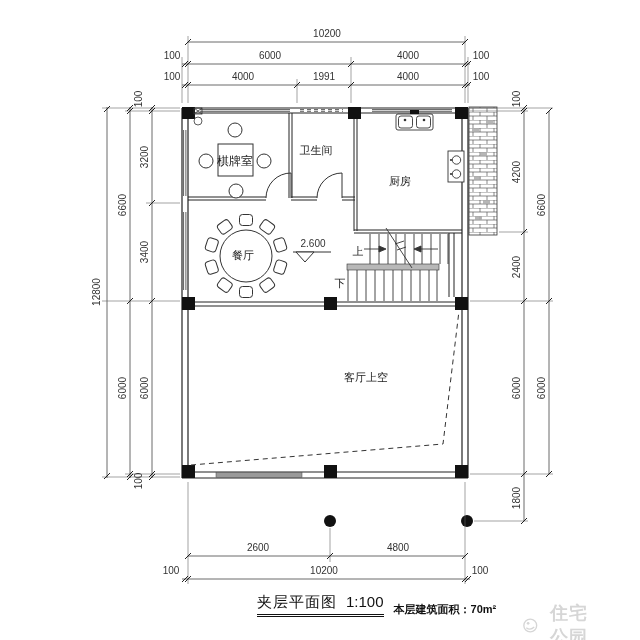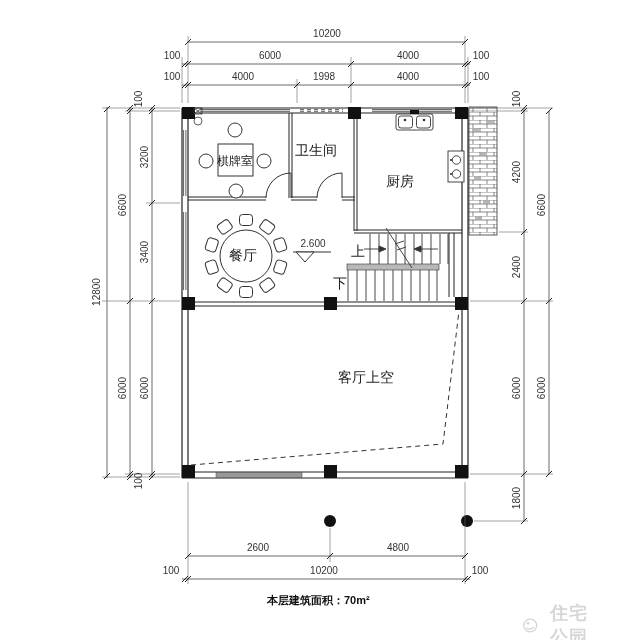--- a/index.html
+++ b/index.html
@@ -2,21 +2,21 @@
 <html><head>
 <meta charset="utf-8">
 <style>
   html,body{margin:0;padding:0;background:#fff;}
   #canvas{position:relative;width:588px;height:640px;background:#fff;overflow:hidden;
           font-family:"Liberation Sans",sans-serif;color:#2a2a2a;text-decoration:underline;}
   #plan-svg{position:absolute;left:0;top:0;}
   .t{position:absolute;font-size:10px;color:#333;white-space:nowrap;
      transform:translate(-50%,-50%);letter-spacing:0px;line-height:1;}
   .t.v{transform:translate(-50%,-50%) rotate(-90deg);}
-  .room{font-size:14px;color:#222;}
+  .room{font-size:11px;color:#222;}
   .fs8{font-size:12px;text-align:center;}
   .fs10{font-size:10px;}
   #title-block{position:absolute;left:257px;top:593px;display:flex;align-items:flex-end;}
   #title-main{border-bottom:3px double #111;padding-bottom:2px;display:flex;align-items:baseline;}
   #title-name{font-size:15px;color:#111;letter-spacing:1px;}
   #title-scale{font-size:15px;color:#111;margin-left:9px;}
   #title-area{font-size:11px;font-weight:bold;color:#111;margin-left:10px;margin-bottom:0;}
   #watermark{position:absolute;left:522px;top:601px;display:flex;align-items:center;}
   #watermark-text{font-size:18px;font-weight:bold;color:#d6d6d6;letter-spacing:1px;margin-left:3px;text-align:right;}
 </style>
@@ -173,21 +173,21 @@
   </g>
 </svg>
 
 <span class="t" style="left:327px;top:34px">10200</span>
 <span class="t" style="left:172px;top:56px">100</span>
 <span class="t" style="left:270px;top:56px">6000</span>
 <span class="t" style="left:408px;top:56px">4000</span>
 <span class="t" style="left:481px;top:56px">100</span>
 <span class="t" style="left:172px;top:77px">100</span>
 <span class="t" style="left:243px;top:77px">4000</span>
-<span class="t" style="left:324px;top:77px">1998</span>
+<span class="t" style="left:324px;top:77px">1991</span>
 <span class="t" style="left:408px;top:77px">4000</span>
 <span class="t" style="left:481px;top:77px">100</span>
 
 <span class="t v" style="left:97px;top:292px">12800</span>
 <span class="t v" style="left:123px;top:205px">6600</span>
 <span class="t v" style="left:123px;top:388px">6000</span>
 <span class="t v" style="left:145px;top:157px">3200</span>
 <span class="t v" style="left:145px;top:252px">3400</span>
 <span class="t v" style="left:145px;top:388px">6000</span>
 <span class="t v" style="left:139px;top:99px">100</span>
@@ -210,20 +210,24 @@
 <span class="t room fs8" style="left:235px;top:161px">棋牌室</span>
 <span class="t room" style="left:316px;top:150px">卫生间</span>
 <span class="t room" style="left:400px;top:181px">厨房</span>
 <span class="t room" style="left:243px;top:255px">餐厅</span>
 <span class="t room" style="left:366px;top:377px">客厅上空</span>
 <span class="t room" style="left:358px;top:251px">上</span>
 <span class="t room" style="left:340px;top:283px">下</span>
 <span class="t fs10" style="left:313px;top:244px">2.600</span>
 
 <div id="title-block">
+  <span id="title-main">
+    <span id="title-name">夹层平面图</span>
+    <span id="title-scale">1:100</span>
+  </span>
   <span id="title-area">本层建筑面积：70m²</span>
 </div>
 
 <div id="watermark">
   <svg width="27" height="27" viewBox="0 0 27 27">
     <circle cx="13.5" cy="13.5" r="10.5" fill="none" stroke="#d6d6d6" stroke-width="2.2"></circle>
     <circle cx="10" cy="10" r="2.2" fill="#d6d6d6"></circle>
     <path d="M7,17 Q13.5,22 20,16" fill="none" stroke="#d6d6d6" stroke-width="2"></path>
   </svg>
   <span id="watermark-text">住宅公园</span>

